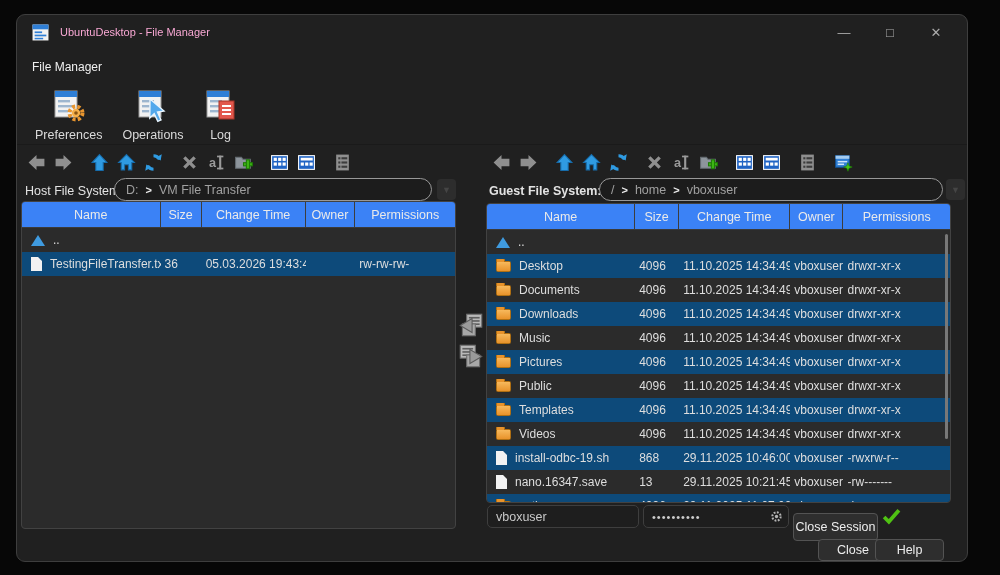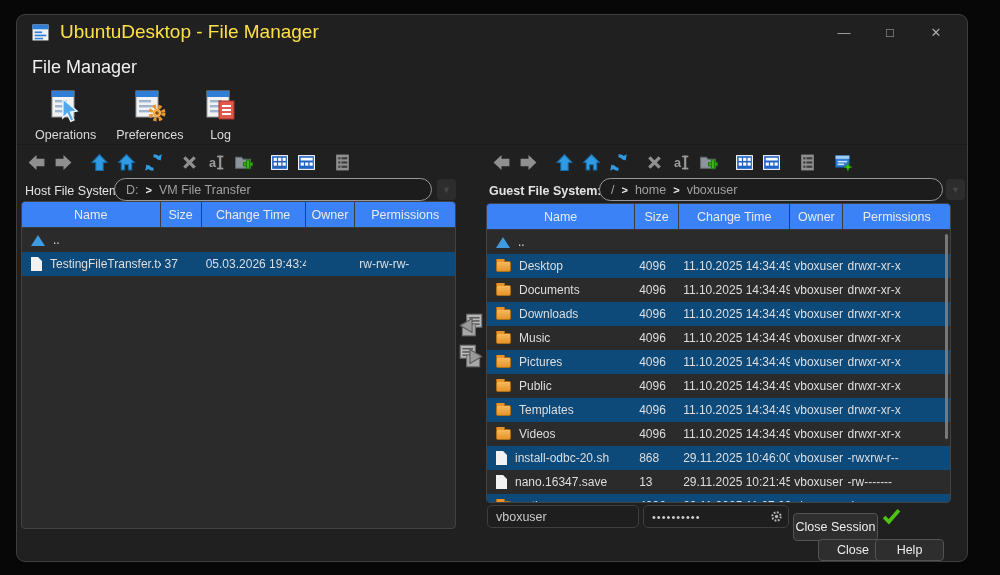--- a/index.html
+++ b/index.html
@@ -5,27 +5,27 @@
   * { margin:0; padding:0; box-sizing:border-box; }
   html,body { width:1000px; height:575px; }
   body { background:#070707; font-family:"Liberation Sans", sans-serif; position:relative; overflow:hidden; }
 
   .window { position:absolute; left:16px; top:14px; width:952px; height:548px;
             background:#202020; border:1px solid #3e3e3e; border-radius:9px; overflow:hidden; }
 
   
   .titlebar { position:absolute; top:0; left:0; right:0; height:34px; display:flex; align-items:center; padding-left:15px; }
   .title-icon { width:17px; height:17px; display:inline-block; }
-  .title-text { margin-left:11px; color:#fde047; font-size:19px; }
+  .title-text { margin-left:11px; color:#f9a8d4; font-size:11px; }
   .win-controls { position:absolute; right:8px; top:0; height:34px; display:flex; }
   .win-btn { width:46px; height:34px; color:#ababab; display:flex; align-items:center; justify-content:center; font-size:13px; cursor:default; }
 
   
   .menubar { position:absolute; top:42px; left:15px; }
-  .menu-item { color:#f0f0f0; font-size:18px; }
+  .menu-item { color:#f0f0f0; font-size:12px; }
 
   
   .toolbar { position:absolute; top:70px; left:8px; display:flex; }
   .tb-btn { display:flex; flex-direction:column; align-items:center; padding:4px 10px; }
   .tb-btn svg { width:34px; height:34px; }
   .tb-label { color:#dadada; font-size:12.5px; margin-top:5px; }
   .toolbar-sep { position:absolute; top:129px; left:0; right:0; border-top:1px solid #1a1a1a; }
 
   
   .navbar { position:absolute; top:133px; height:28px; display:flex; align-items:center; }
@@ -106,43 +106,43 @@
       <span class="win-btn">□</span>
       <span class="win-btn">✕</span>
     </div>
   </div>
 
   <div class="menubar">
     <span class="menu-item">File Manager</span>
   </div>
 
   <div class="toolbar">
-    <div class="tb-btn">
-      <svg viewBox="0 0 34 34">
-        <rect x="3" y="2" width="22" height="26" fill="#f2f2f2" stroke="#9a9a9a"></rect>
-        <rect x="3" y="2" width="22" height="6" fill="#2f7fd6"></rect>
-        <rect x="6" y="11" width="12" height="2.4" fill="#9db6cf"></rect>
-        <rect x="6" y="16" width="16" height="2.4" fill="#9db6cf"></rect>
-        <rect x="6" y="21" width="10" height="2.4" fill="#9db6cf"></rect>
-        <path d="M14 10 L28 22 L21.5 23 L25 31 L21.8 32.4 L18.2 24.6 L13.8 29 Z" fill="#52a8ec" stroke="#e8f4fd" stroke-width="1.4"></path>
-      </svg>
-      <span class="tb-label">Operations</span>
-    </div>
     <div class="tb-btn">
       <svg viewBox="0 0 34 34">
         <rect x="3" y="2" width="22" height="26" fill="#f2f2f2" stroke="#9a9a9a"></rect>
         <rect x="3" y="2" width="22" height="6" fill="#2f7fd6"></rect>
         <rect x="6" y="11" width="12" height="2.4" fill="#9db6cf"></rect>
         <rect x="6" y="16" width="16" height="2.4" fill="#9db6cf"></rect>
         <rect x="6" y="21" width="10" height="2.4" fill="#9db6cf"></rect>
         <circle cx="24" cy="24" r="6.5" fill="none" stroke="#e8952f" stroke-width="4" stroke-dasharray="3 2.2"></circle>
         <circle cx="24" cy="24" r="4.2" fill="#f5af4a"></circle>
         <circle cx="24" cy="24" r="1.8" fill="#8a5412"></circle>
       </svg>
       <span class="tb-label">Preferences</span>
+    </div>
+    <div class="tb-btn">
+      <svg viewBox="0 0 34 34">
+        <rect x="3" y="2" width="22" height="26" fill="#f2f2f2" stroke="#9a9a9a"></rect>
+        <rect x="3" y="2" width="22" height="6" fill="#2f7fd6"></rect>
+        <rect x="6" y="11" width="12" height="2.4" fill="#9db6cf"></rect>
+        <rect x="6" y="16" width="16" height="2.4" fill="#9db6cf"></rect>
+        <rect x="6" y="21" width="10" height="2.4" fill="#9db6cf"></rect>
+        <path d="M14 10 L28 22 L21.5 23 L25 31 L21.8 32.4 L18.2 24.6 L13.8 29 Z" fill="#52a8ec" stroke="#e8f4fd" stroke-width="1.4"></path>
+      </svg>
+      <span class="tb-label">Operations</span>
     </div>
     <div class="tb-btn">
       <svg viewBox="0 0 34 34">
         <rect x="3" y="2" width="22" height="26" fill="#f2f2f2" stroke="#9a9a9a"></rect>
         <rect x="3" y="2" width="22" height="6" fill="#2f7fd6"></rect>
         <rect x="6" y="11" width="12" height="2.4" fill="#9db6cf"></rect>
         <rect x="6" y="16" width="16" height="2.4" fill="#9db6cf"></rect>
         <rect x="6" y="21" width="10" height="2.4" fill="#9db6cf"></rect>
         <rect x="15" y="12" width="15" height="18" fill="#e2584d" stroke="#a53428"></rect>
         <rect x="18" y="16" width="9" height="2" fill="#ffffff"></rect>
@@ -260,21 +260,21 @@
       <div class="c w-size"></div>
       <div class="c w-time"></div>
       <div class="c w-owner"></div>
       <div class="c w-perm"></div>
     </div>
     <div class="trow alt">
       <div class="c name w-name">
           <span class="ico-file"></span>
           <span>TestingFileTransfer.txt</span>
         </div>
-      <div class="c w-size">37</div>
+      <div class="c w-size">36</div>
       <div class="c w-time">05.03.2026 19:43:43</div>
       <div class="c w-owner"></div>
       <div class="c w-perm">rw-rw-rw-</div>
     </div>
   </div>
 
   <div class="xfer" style="left:440px; top:296px;">
     <svg viewBox="0 0 26 26">
       <rect x="9" y="3" width="14" height="12" fill="#b9b9b9" stroke="#6e6e6e"></rect>
       <rect x="11" y="5.5" width="10" height="1.5" fill="#5f5f5f"></rect>
@@ -491,21 +491,21 @@
           <span>Videos</span>
         </div>
       <div class="c w-size">4096</div>
       <div class="c w-time">11.10.2025 14:34:49</div>
       <div class="c w-owner">vboxuser</div>
       <div class="c w-perm">drwxr-xr-x</div>
     </div>
     <div class="trow alt">
       <div class="c name w-name">
           <span class="ico-file"></span>
-          <span>install-odbc-20.sh</span>
+          <span>install-odbc-19.sh</span>
         </div>
       <div class="c w-size">868</div>
       <div class="c w-time">29.11.2025 10:46:00</div>
       <div class="c w-owner">vboxuser</div>
       <div class="c w-perm">-rwxrw-r--</div>
     </div>
     <div class="trow">
       <div class="c name w-name">
           <span class="ico-file"></span>
           <span>nano.16347.save</span>

